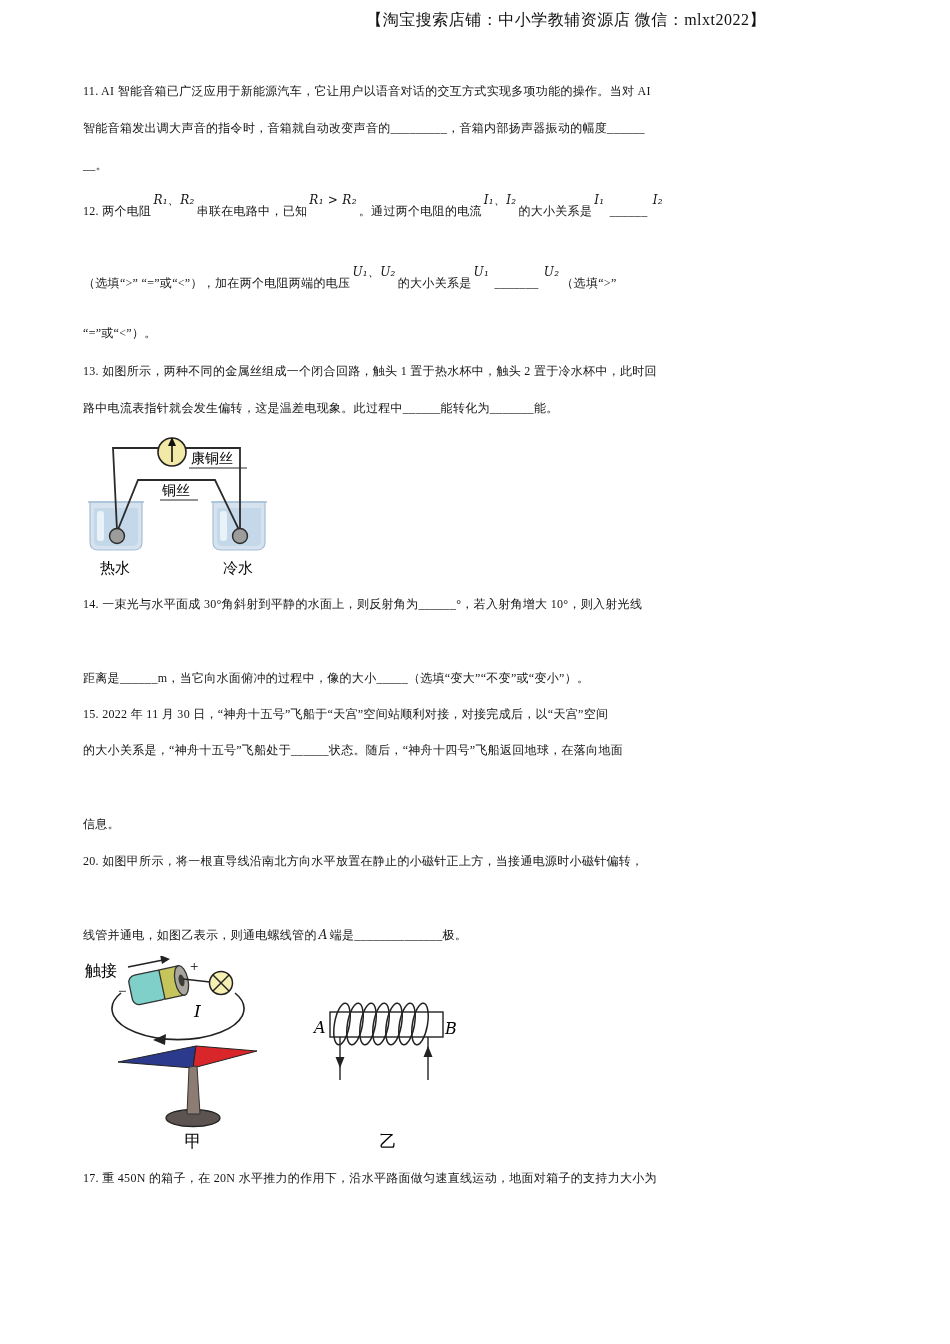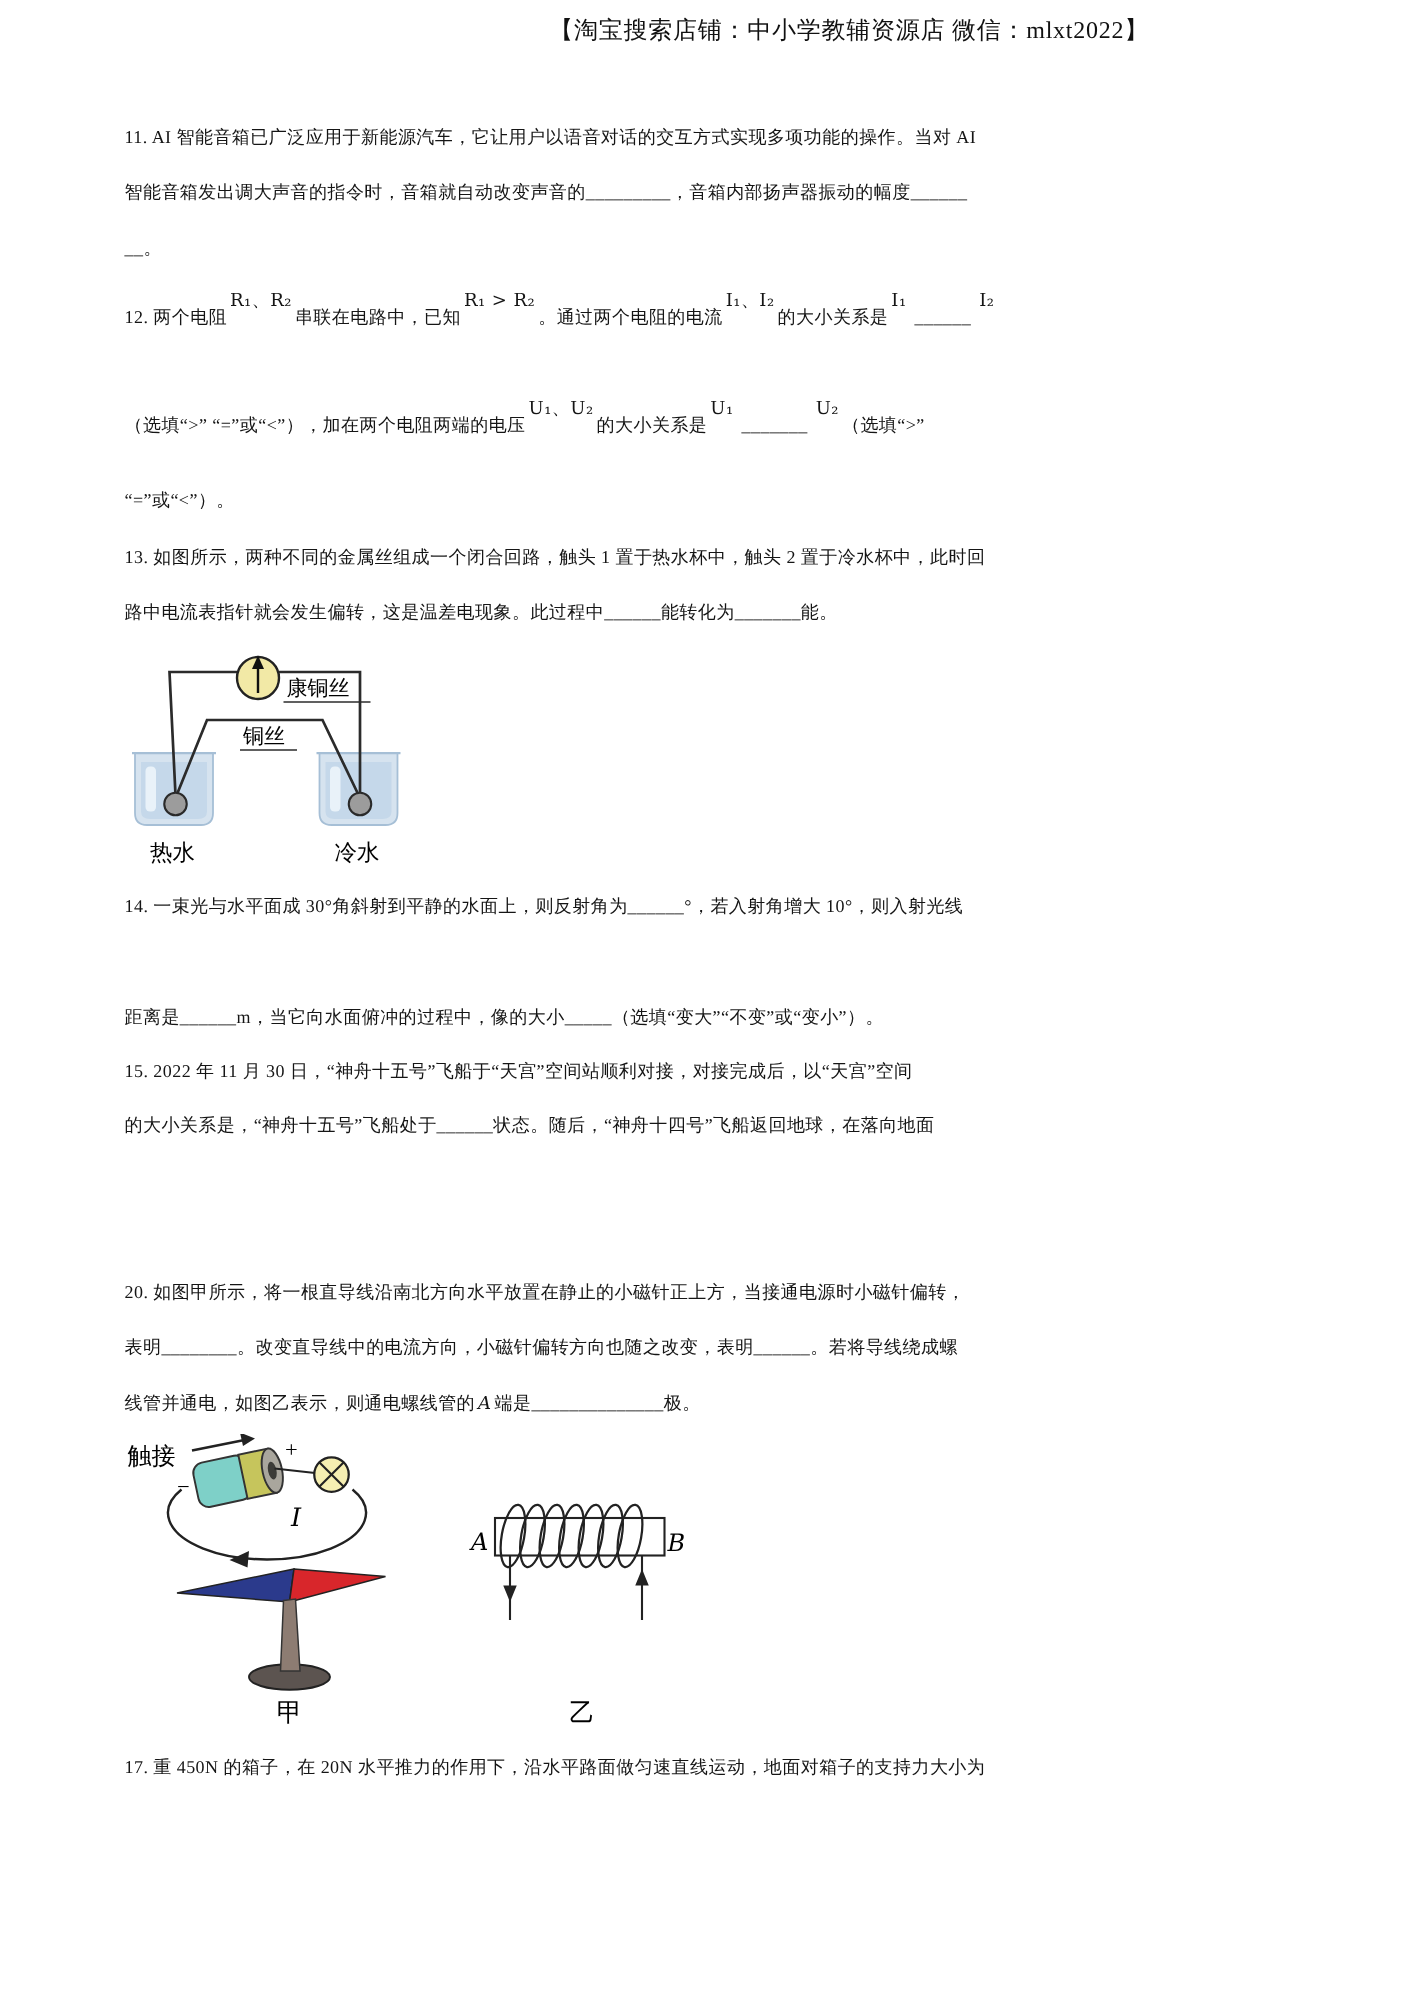--- a/index.html
+++ b/index.html
@@ -14,21 +14,21 @@
     white-space:nowrap;letter-spacing:0.3px;line-height:1.2;
   }
   .header-notice{
     position:absolute;top:10px;right:44px;font-size:16px;letter-spacing:0.5px;
     color:#111;
   }
   .page-number{
     position:absolute;top:1312px;left:854px;font-size:16px;color:#111;
   }
   .math{
-    font-family:"DejaVu Serif","Liberation Serif",serif;
+    font-style:italic;font-family:"DejaVu Serif","Liberation Serif",serif;
     position:relative;top:-11px;padding:0 2px;
   }
   .mi{
     font-style:italic;font-family:"DejaVu Serif","Liberation Serif",serif;
     padding:0 2px;
   }
   .txt{}
   .figure{position:absolute;}
   svg text{font-family:"Liberation Serif","DejaVu Serif",serif;}
   svg .it{font-style:italic;font-family:"DejaVu Serif",serif;}
@@ -87,23 +87,23 @@
       <text x="35" y="141" font-size="15" text-anchor="middle">热水</text>
       <text x="158" y="141" font-size="15" text-anchor="middle">冷水</text>
     </svg>
   </div>
 
   <div class="line" style="top:597px">14. 一束光与水平面成 30°角斜射到平静的水面上，则反射角为______°，若入射角增大 10°，则入射光线</div>
   <div class="line" style="top:671px">距离是______m，当它向水面俯冲的过程中，像的大小_____（选填“变大”“不变”或“变小”）。</div>
 
   <div class="line" style="top:707px">15. 2022 年 11 月 30 日，“神舟十五号”飞船于“天宫”空间站顺利对接，对接完成后，以“天宫”空间</div>
   <div class="line" style="top:743px">的大小关系是，“神舟十五号”飞船处于______状态。随后，“神舟十四号”飞船返回地球，在落向地面</div>
+  <div class="line" style="top:817px">信息。</div>
 
   <div class="line" style="top:854px">20. 如图甲所示，将一根直导线沿南北方向水平放置在静止的小磁针正上方，当接通电源时小磁针偏转，</div>
-  <div class="line" style="top:891px">表明________。改变直导线中的电流方向，小磁针偏转方向也随之改变，表明______。若将导线绕成螺</div>
   <div class="line" style="top:928px"><span class="txt">线管并通电，如图乙表示，则通电螺线管的</span><span class="mi">A</span><span class="txt">端是______________极。</span></div>
 
   <div class="figure" style="left:73px;top:956px">
     <svg width="230" height="196" viewBox="0 0 230 196">
 
       <path d="M162,37 A66,31 0 1 1 48,37" fill="none" stroke="#222" stroke-width="1.6"></path>
       <polygon points="80,84 93,78 92,89" fill="#222"></polygon>
 
       <text x="12" y="20" font-size="16">触接</text>
       <line x1="55" y1="11" x2="90" y2="4" stroke="#222" stroke-width="1.6"></line>

